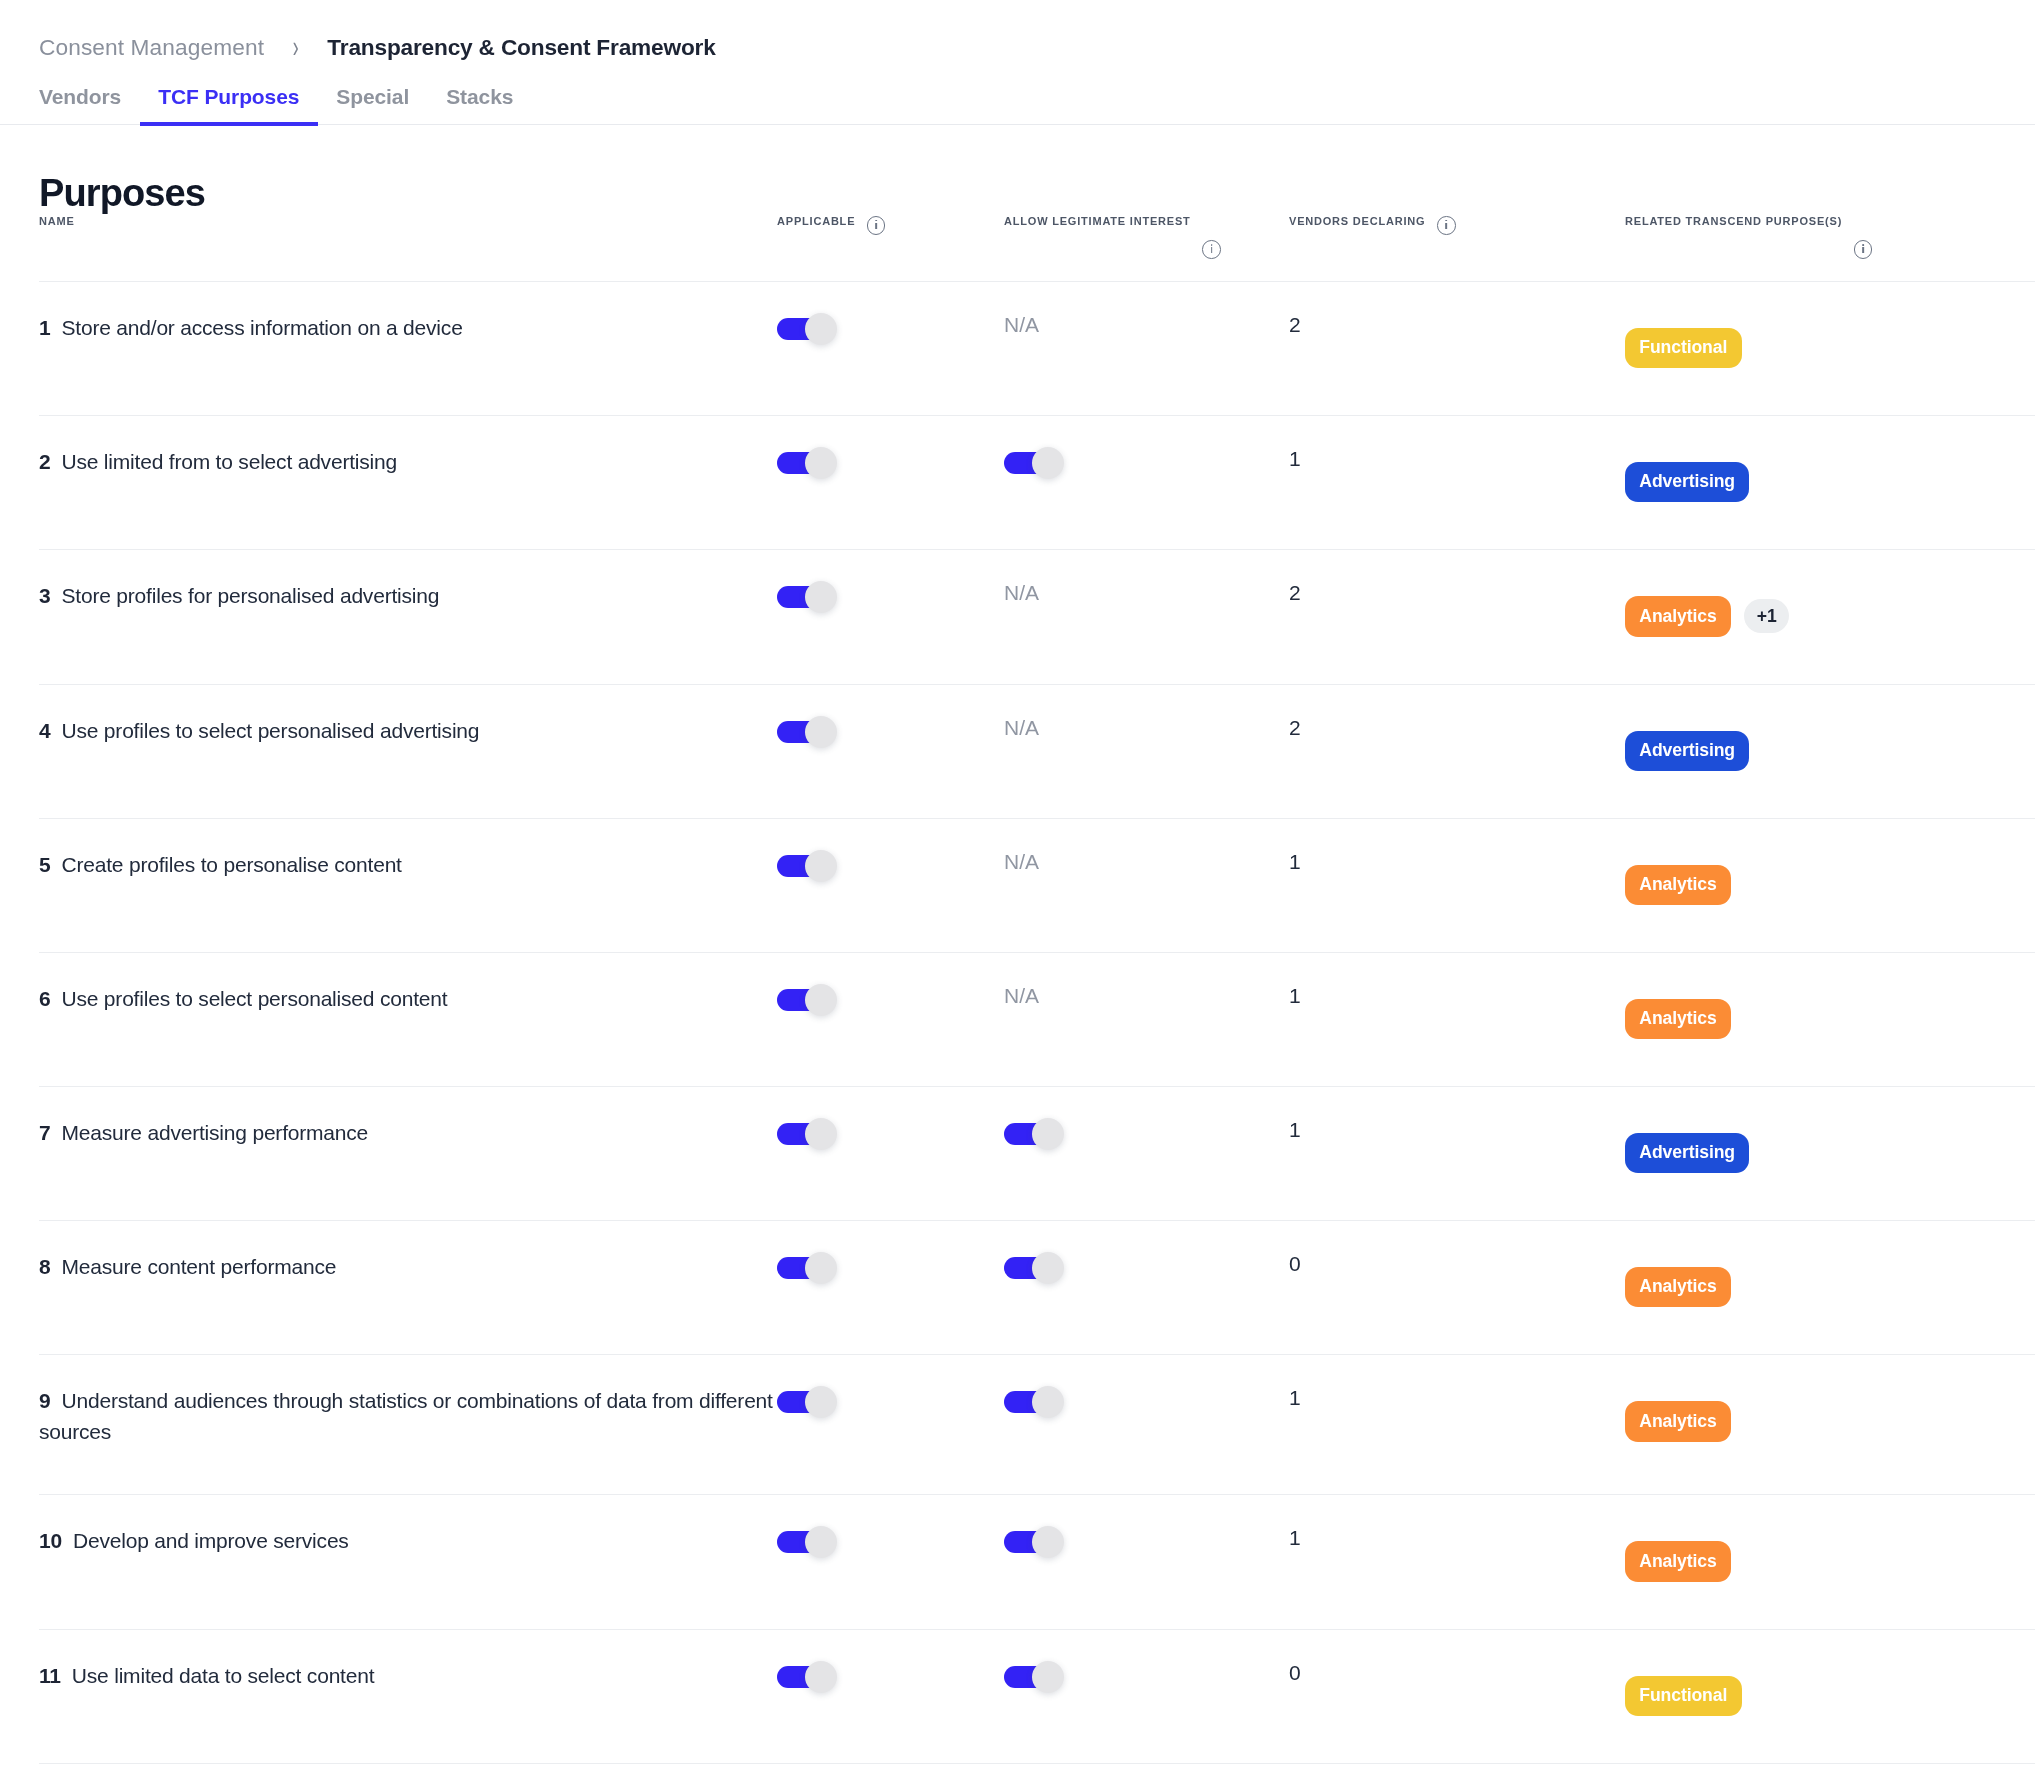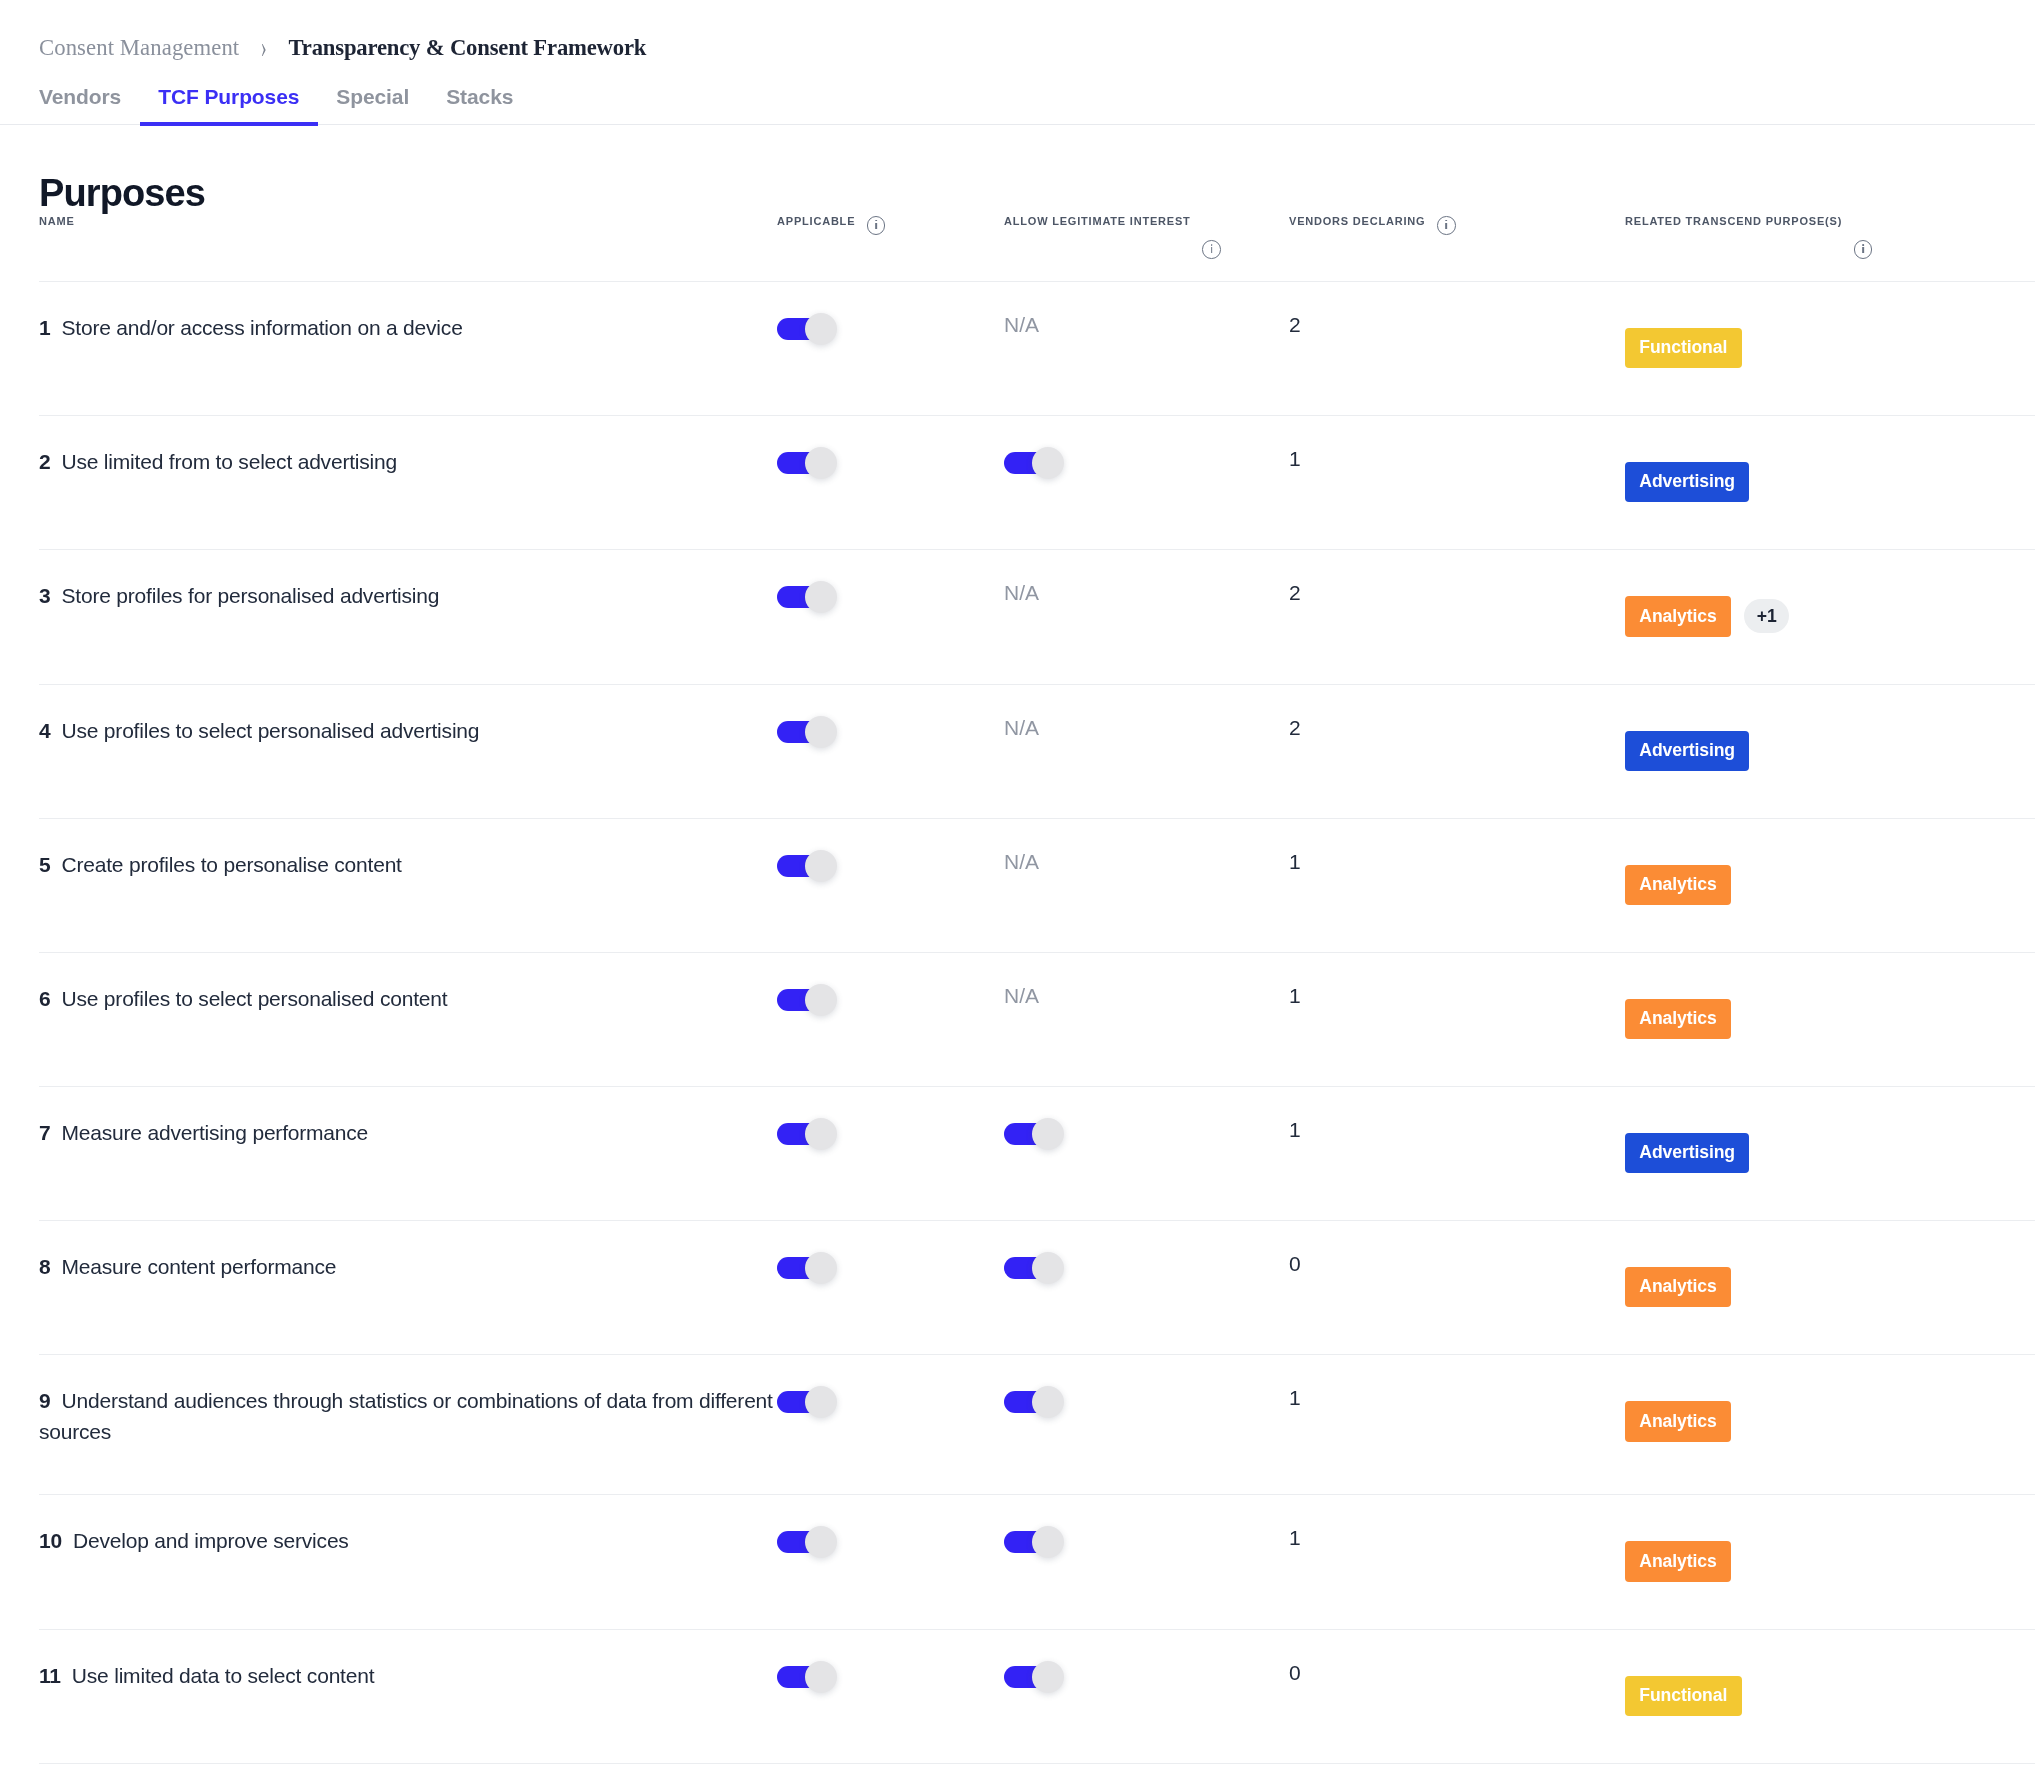--- a/index.html
+++ b/index.html
@@ -16,25 +16,24 @@
     min-height: 1792px;
     color: #2c3445;
   }
 
   .page { padding: 0 0 0 0; }
 
   
   .breadcrumb {
     display: flex;
     align-items: center;
-    gap: 21px;
+    gap: 28px;
     padding: 34px 0 0 39px;
     font-size: 22.7px;
     line-height: 1.2;
-    font-family: Liberation Serif, serif;
   }
   .crumb-parent {
     color: #8a909c;
     font-weight: 400;
     letter-spacing: 0.1px;
   }
   .crumb-sep {
     color: #7d838f;
     font-size: 22px;
     font-weight: 300;
@@ -194,21 +193,21 @@
     gap: 13.4px;
     margin-top: 15px;
   }
   .badge {
     display: inline-block;
     color: #ffffff;
     font-size: 17.6px;
     font-weight: 700;
     letter-spacing: -0.1px;
     padding: 9.2px 14.3px 10px 14.3px;
-    border-radius: 4px;
+    border-radius: 13px;
     white-space: nowrap;
     cursor: pointer;
   }
   .badge.functional  { background: #f3c832; }
   .badge.advertising { background: #1d4ed8; }
   .badge.analytics   { background: #fb8c35; }
   .badge-more {
     display: inline-flex;
     align-items: center;
     justify-content: center;

